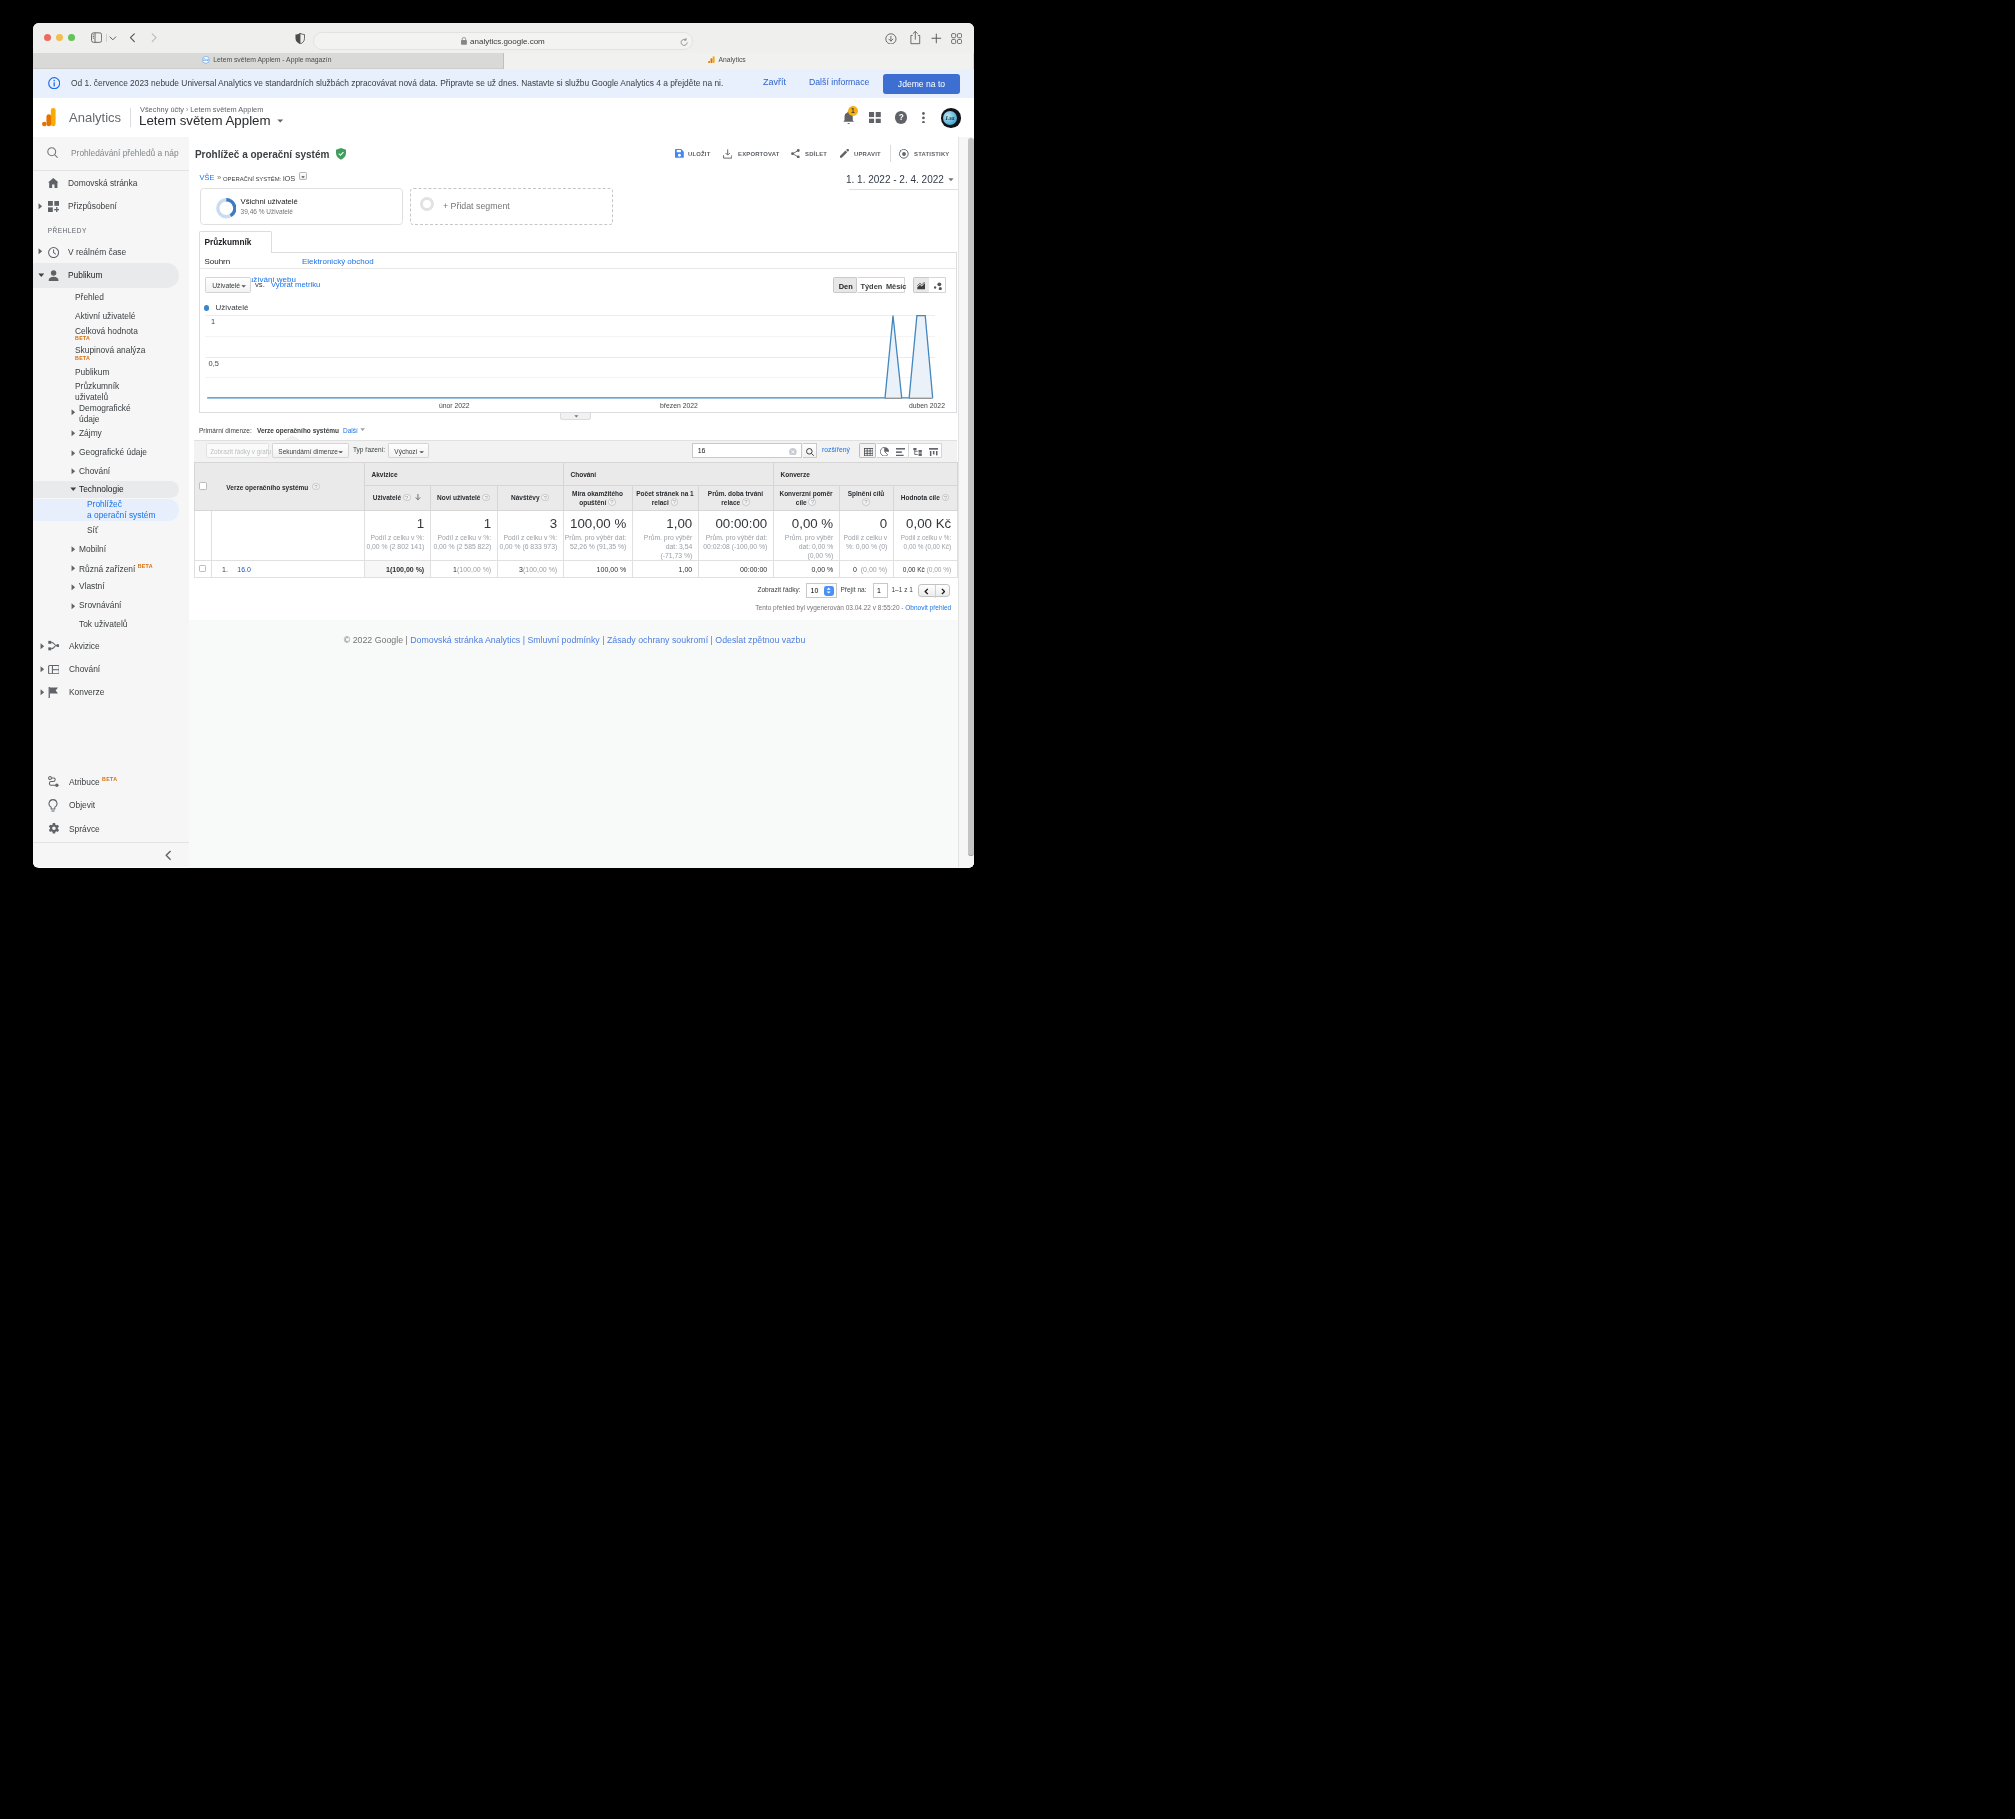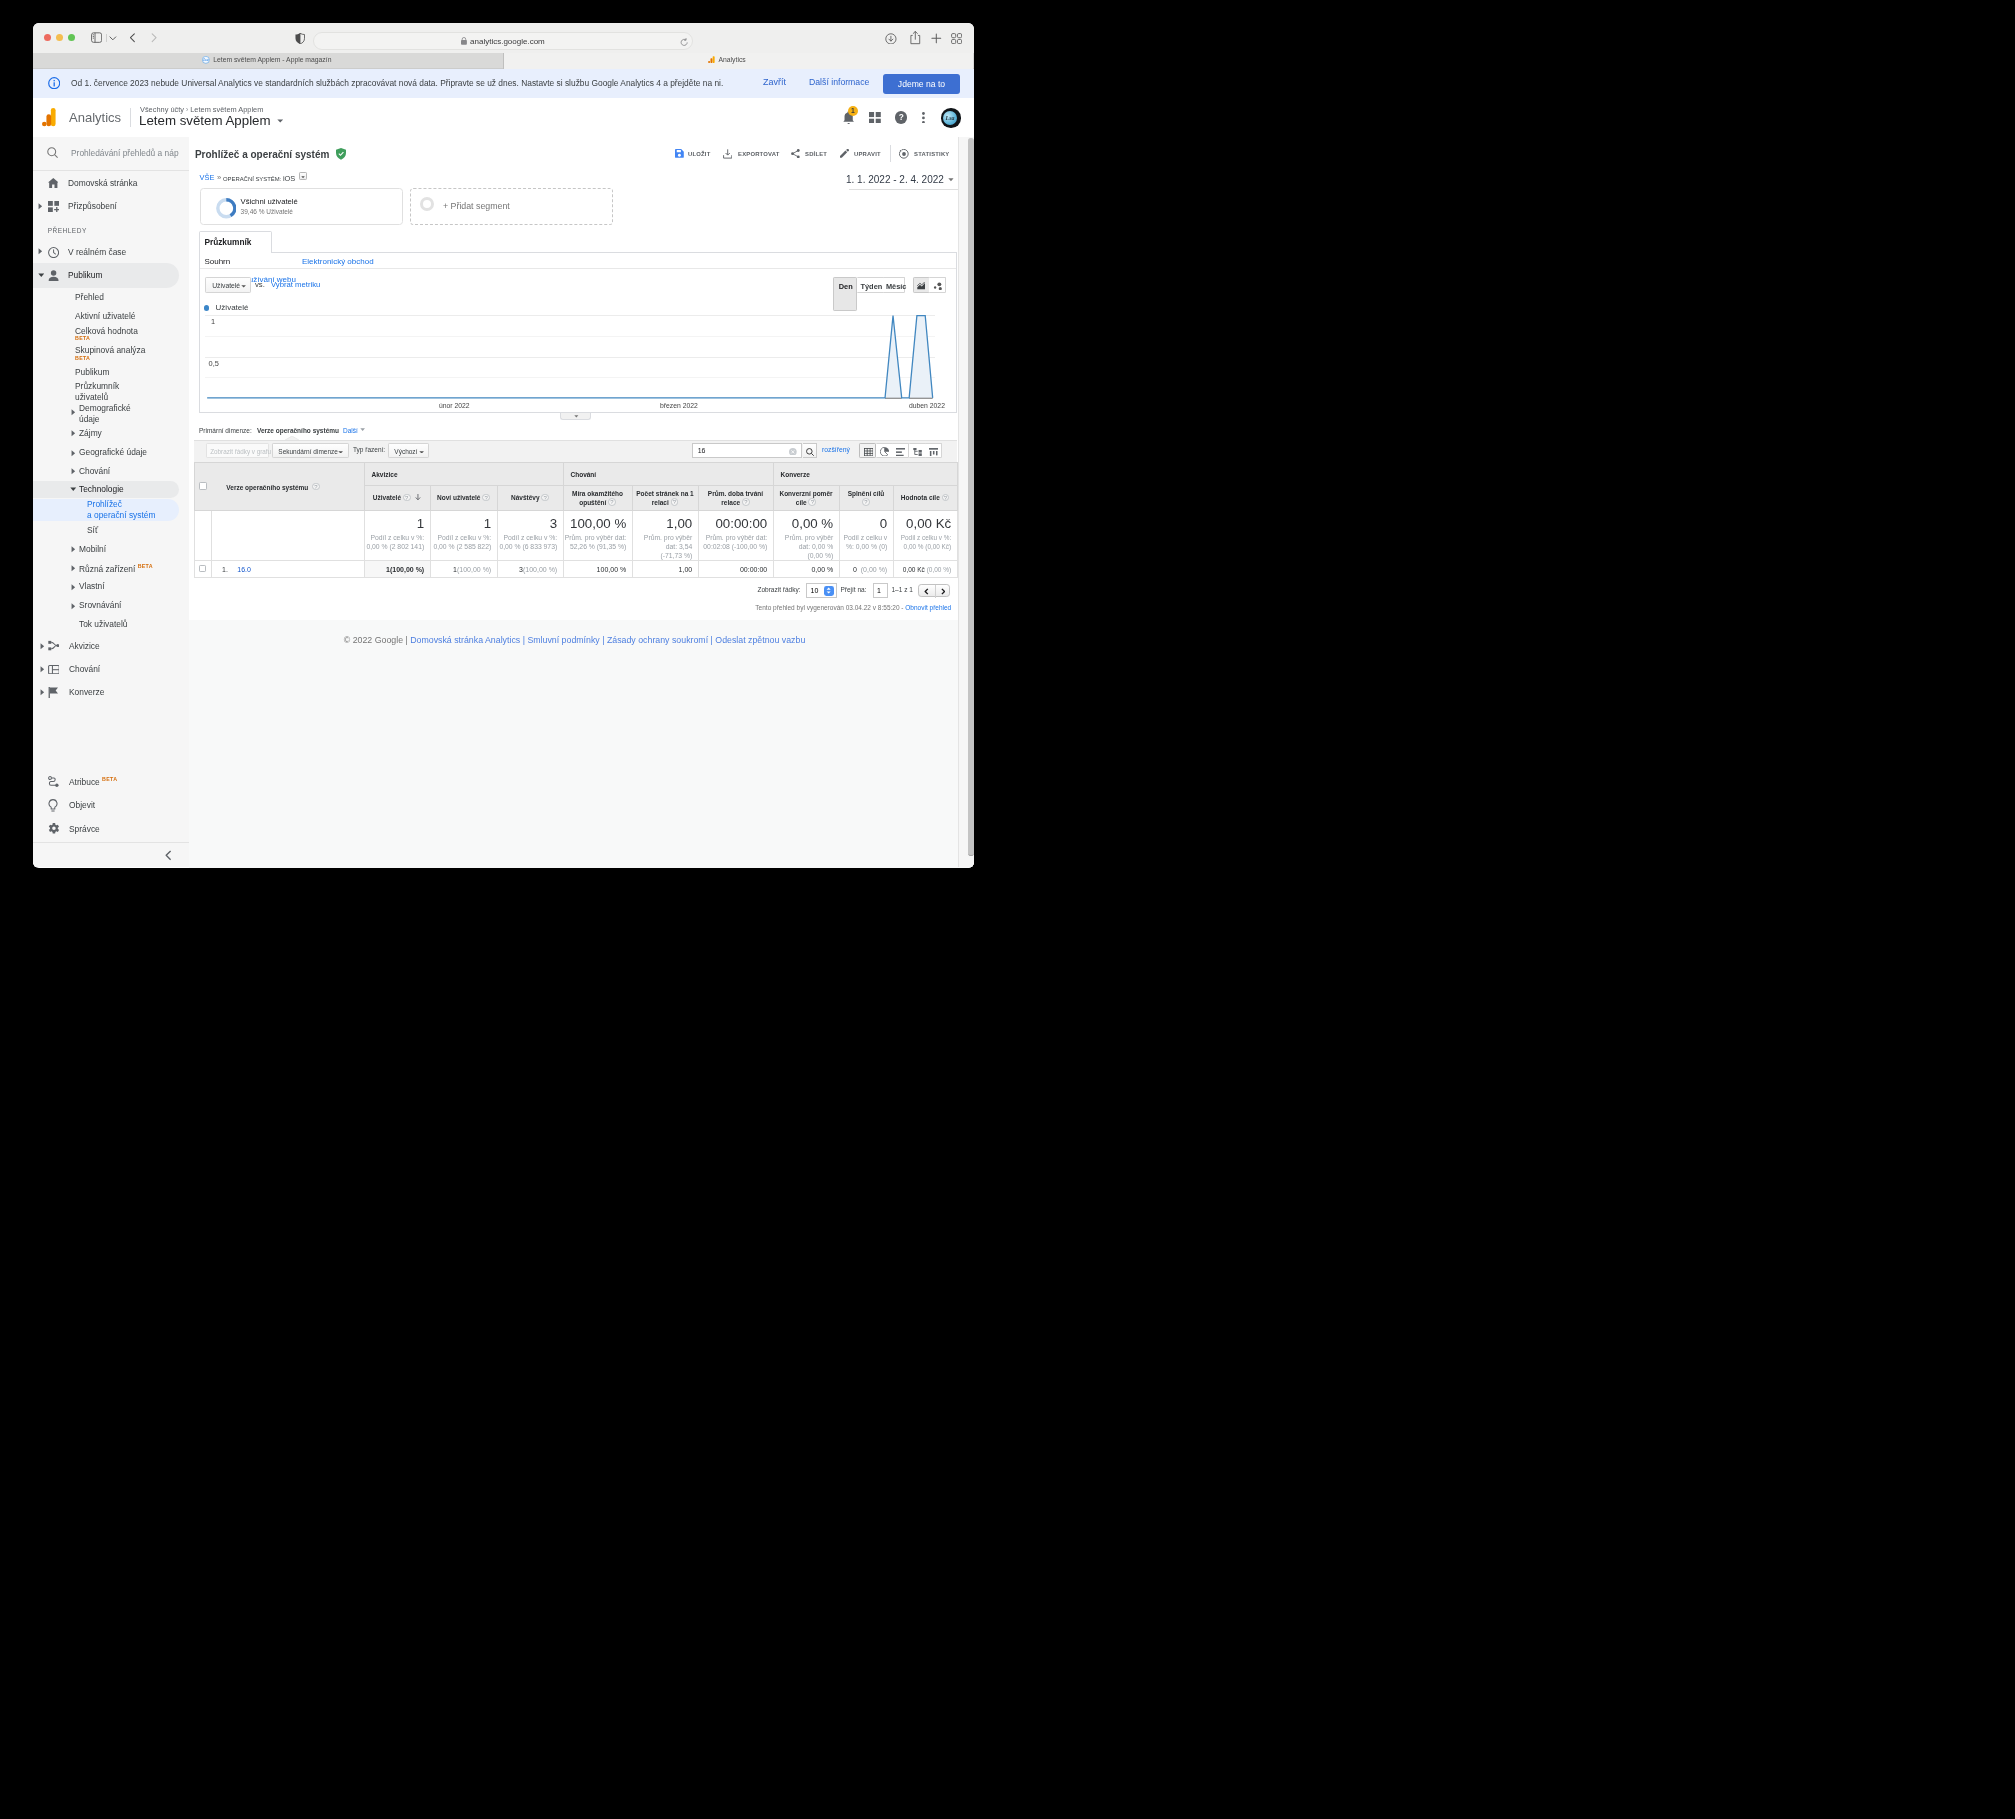--- a/index.html
+++ b/index.html
@@ -383,21 +383,21 @@
         <div class="abs" style="left:102px;top:4.1px;font-size:8px;color:#1a73e8;">Elektronický obchod</div>
         <div class="abs" style="left:0;top:15px;width:100%;height:0.6px;background:#e8e8e8;"></div>
         <div class="abs btn" style="left:5.3px;top:24px;width:46px;height:16px;background:linear-gradient(#fefefe,#f3f3f3);">
             <span style="position:absolute;left:5.9px;top:4.1px;font-size:6.8px;">Uživatelé</span>
             <svg width="5.3" height="2.9" viewBox="0 0 9 5" style="position:absolute;right:4.1px;top:6.8px;">
               <path d="M0.5 0.5 L4.5 4.5 L8.5 0.5 Z" fill="#555"></path>
             </svg>
           </div>
         <div class="abs" style="left:55px;top:27px;font-size:7.7px;color:#3c4043;">vs.</div>
         <div class="abs" style="left:71px;top:27px;font-size:7.7px;color:#1a73e8;">Vybrat metriku</div>
-        <div class="abs btn" style="left:633px;top:24px;width:24px;height:34px;background:#e7e7e7;border-color:#c9c9c9;">
+        <div class="abs btn" style="left:633px;top:24px;width:24px;height:16px;background:#e7e7e7;border-color:#c9c9c9;">
             <span style="position:absolute;left:4.7px;top:3.8px;font-weight:bold;color:#202124;font-size:7.4px;">Den</span>
           </div>
         <div class="abs btn" style="left:657px;top:24px;width:26.5px;height:16px;border-left:none;">
             <span style="position:absolute;left:3.5px;top:3.8px;font-size:7.4px;font-weight:bold;color:#3c4043;">Týden</span>
           </div>
         <div class="abs btn" style="left:683px;top:24px;width:22.4px;height:16px;border-left:none;">
             <span style="position:absolute;left:2.9px;top:3.8px;font-size:7.4px;font-weight:bold;color:#3c4043;">Měsíc</span>
           </div>
         <div class="abs btn" style="left:713px;top:24px;width:17px;height:16px;background:#e9e9e9;border-color:#c9c9c9;">
             <svg width="8.8" height="7.7" viewBox="0 0 15 13" style="position:absolute;left:2.7px;top:4.1px;">

